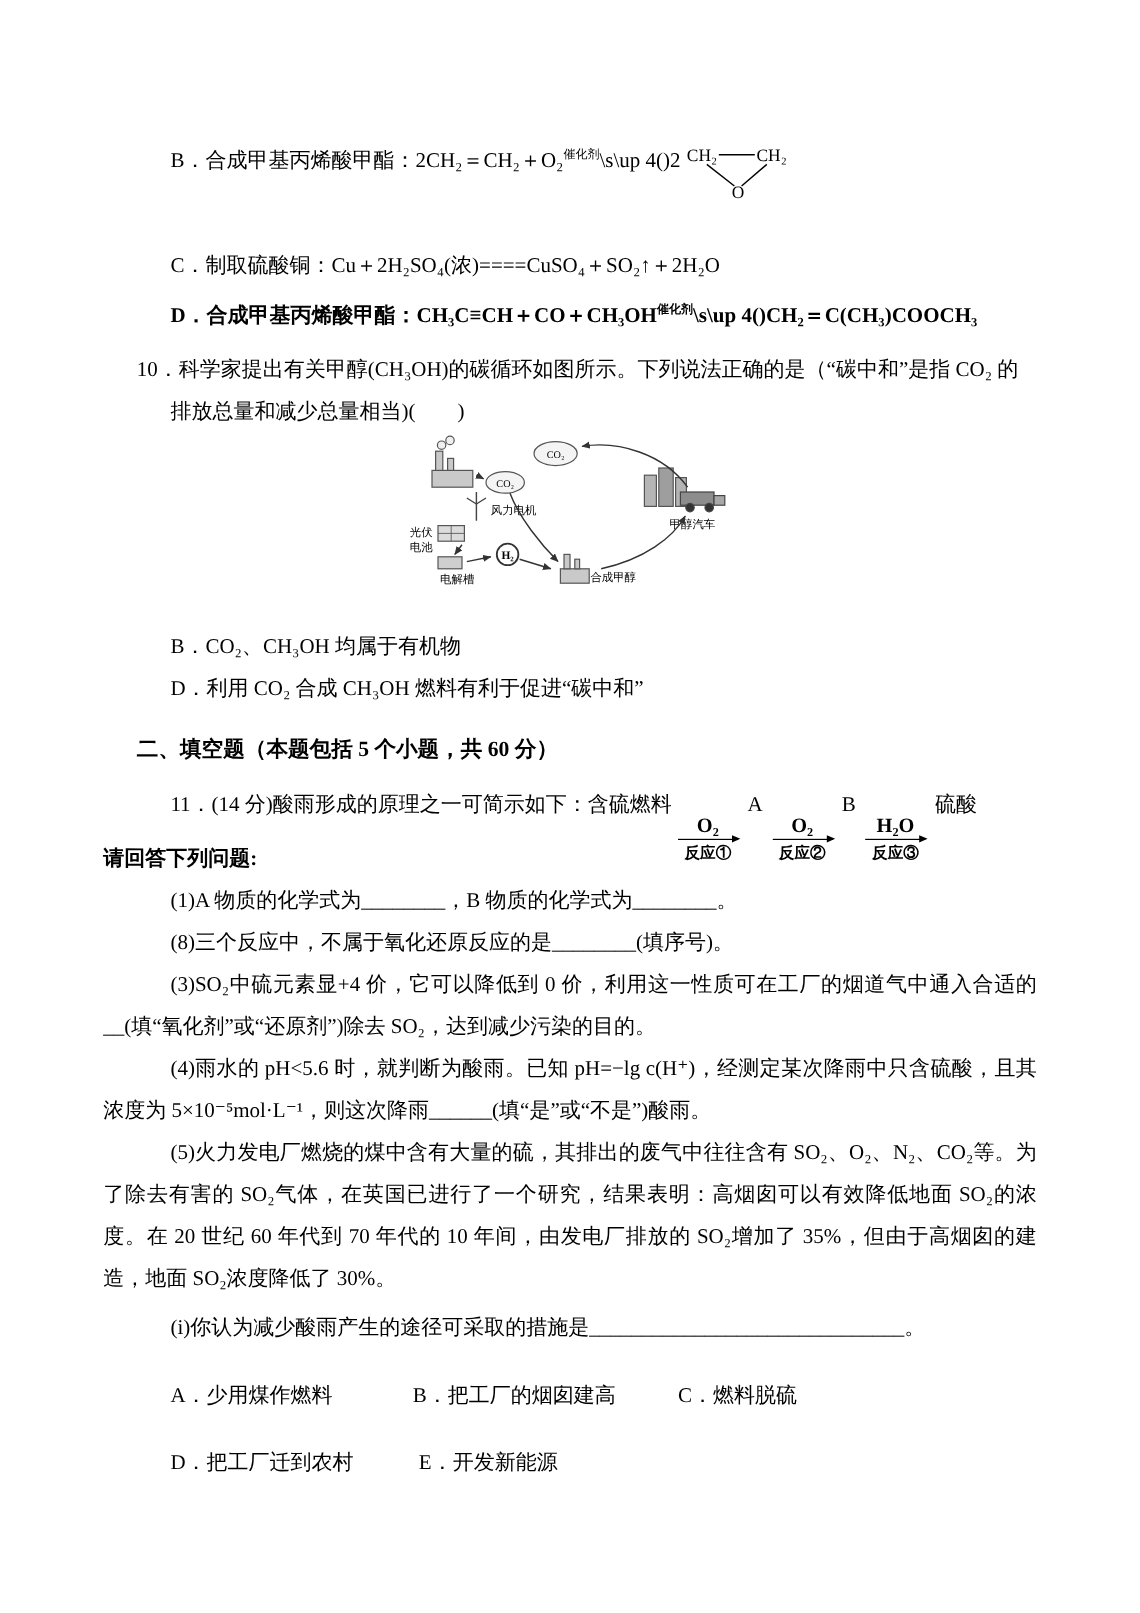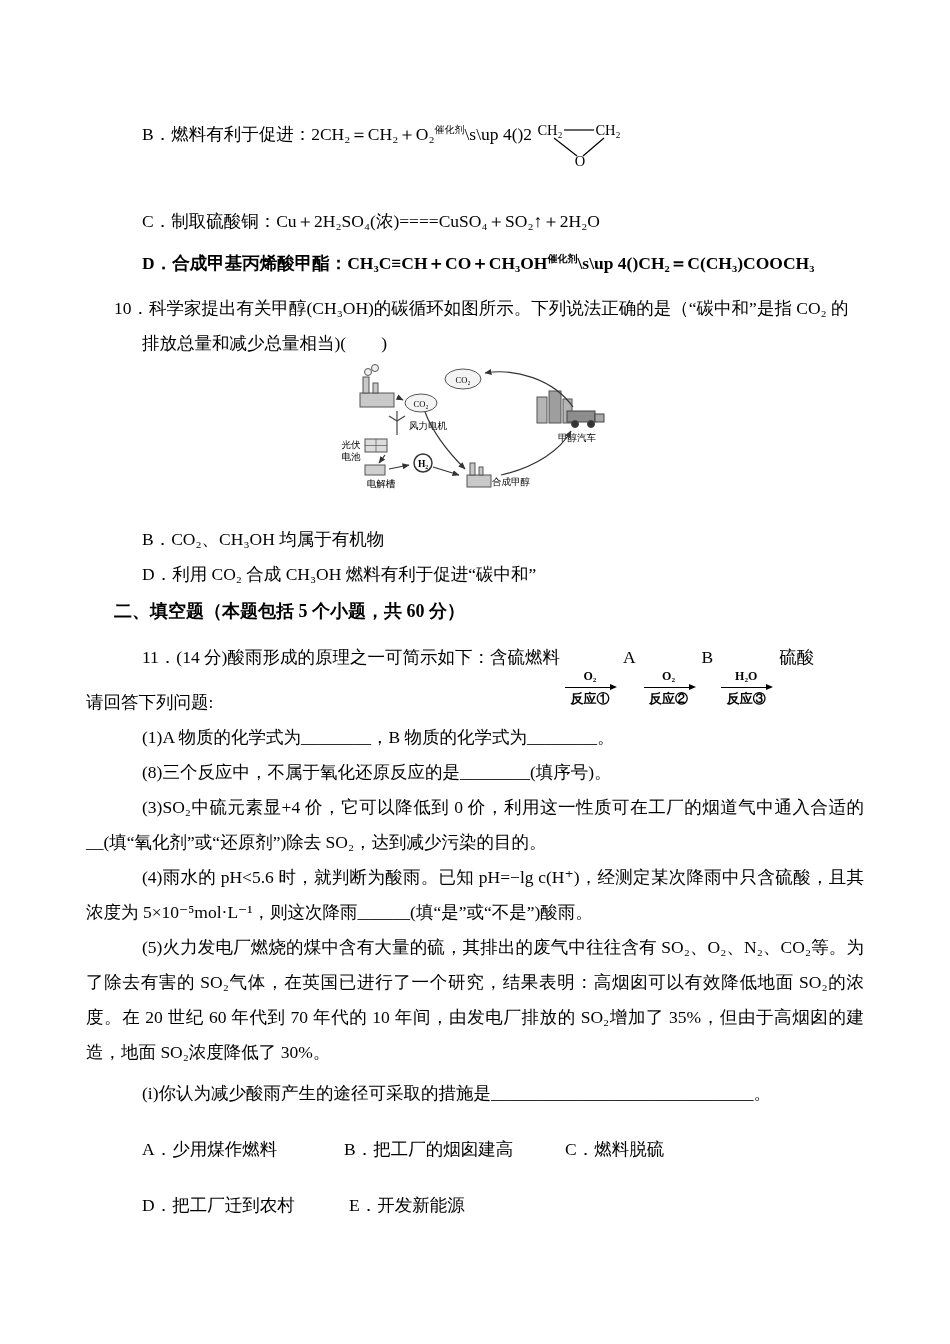--- a/index.html
+++ b/index.html
@@ -16,45 +16,45 @@
   .para { line-height: 35px; text-indent: 56px; text-align: justify; }
   .bold { font-weight: bold; }
   .cat { font-size: 10px; vertical-align: 7px; }
   .b-line { height: 58px; line-height: 35px; white-space: nowrap; }
   .c-line { margin-top: 34px; }
   .d-line { margin-top: 2px; font-weight: bold; }
   .q10-l1 { margin-top: 10px; }
   .epoxide { vertical-align: -27px; margin-left: 2px; }
   svg text { font-family: "Liberation Serif", "DejaVu Serif", serif; fill: #000; }
   .fig { text-align: center; margin: 2px 0 4px 0; }
-  .sec { margin-top: 2px; font-size: 18px; }
+  .sec { margin-top: 16px; font-size: 18px; }
   
   .flow-line { padding-left: 56px; height: 56px; line-height: 56px; white-space: nowrap; }
   .rxn { display: inline-flex; flex-direction: column; align-items: center;
          vertical-align: -17px; margin: 0 5px; line-height: normal; }
-  .rxn-top { font-size: 12px; font-weight: bold; line-height: 14px; }
+  .rxn-top { font-size: 17px; font-weight: bold; line-height: 14px; }
   .rxn-bot { font-size: 13px; font-weight: bold; line-height: 15px; }
   .rxn-arrow { position: relative; width: 50px; height: 0; border-top: 1.3px solid #000; margin: 4px 0 3px 0; }
   .rxn-arrow::after { content: ""; position: absolute; right: -2px; top: -4.2px;
     border-left: 7px solid #000; border-top: 3.5px solid transparent; border-bottom: 3.5px solid transparent; }
   .flow-dest { margin: 0 3px; }
-  .prompt-line { padding-left: 0; }
+  .prompt-line { padding-left: 0; font-weight: bold; }
   .i-line { margin-top: 6px; }
   .row { margin-top: 21px; white-space: nowrap; }
   .m-a { display: inline-block; width: 202px; }
   .m-b { display: inline-block; width: 221px; }
   .m-d { display: inline-block; width: 207px; }
 </style>
 </head>
 <body>
 
 <div class="page">
 
   <div class="ln ind2 b-line">
-    <span>B．燃料有利于促进：2CH₂＝CH₂＋O₂</span><sup class="cat">催化剂</sup><span>\s\up 4()2</span><svg class="epoxide" width="92" height="46" viewBox="0 0 92 46">
+    <span>B．合成甲基丙烯酸甲酯：2CH₂＝CH₂＋O₂</span><sup class="cat">催化剂</sup><span>\s\up 4()2</span><svg class="epoxide" width="92" height="46" viewBox="0 0 92 46">
       <text x="16" y="14" font-size="14.5" text-anchor="middle">CH₂</text>
       <line x1="30" y1="9" x2="60" y2="9" stroke="#000" stroke-width="1.2"></line>
       <text x="74" y="14" font-size="14.5" text-anchor="middle">CH₂</text>
       <line x1="20" y1="17" x2="43" y2="35" stroke="#000" stroke-width="1.2"></line>
       <line x1="70" y1="17" x2="49" y2="35" stroke="#000" stroke-width="1.2"></line>
       <text x="46" y="45" font-size="14.5" text-anchor="middle">O</text>
     </svg>
   </div>
 
   <div class="ln ind2 c-line">C．制取硫酸铜：Cu＋2H₂SO₄(浓)====CuSO₄＋SO₂↑＋2H₂O</div>

